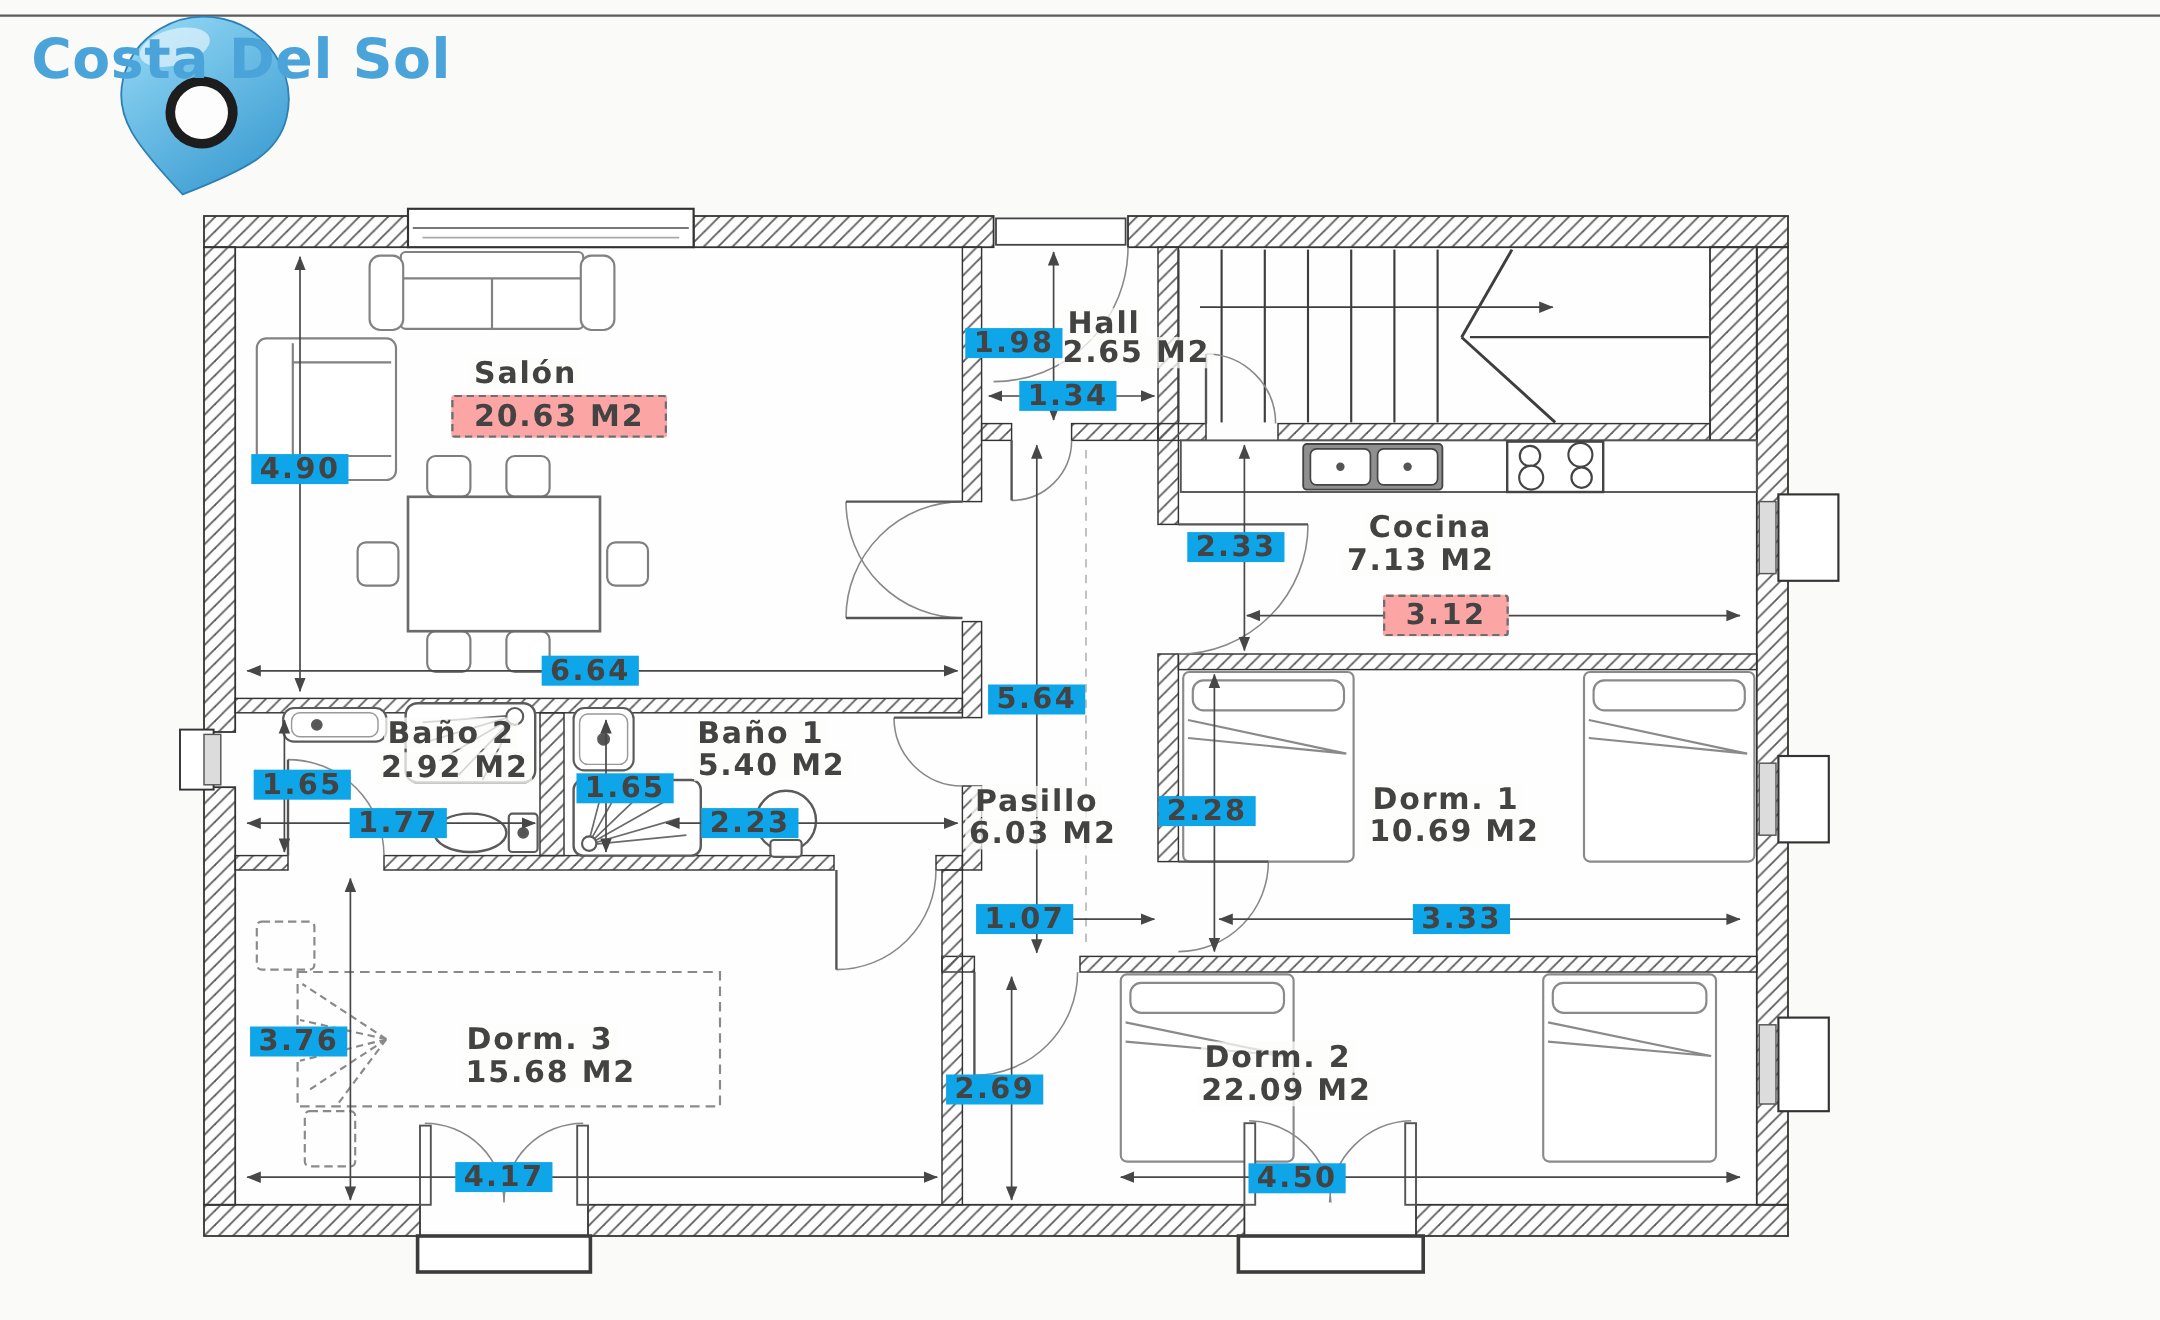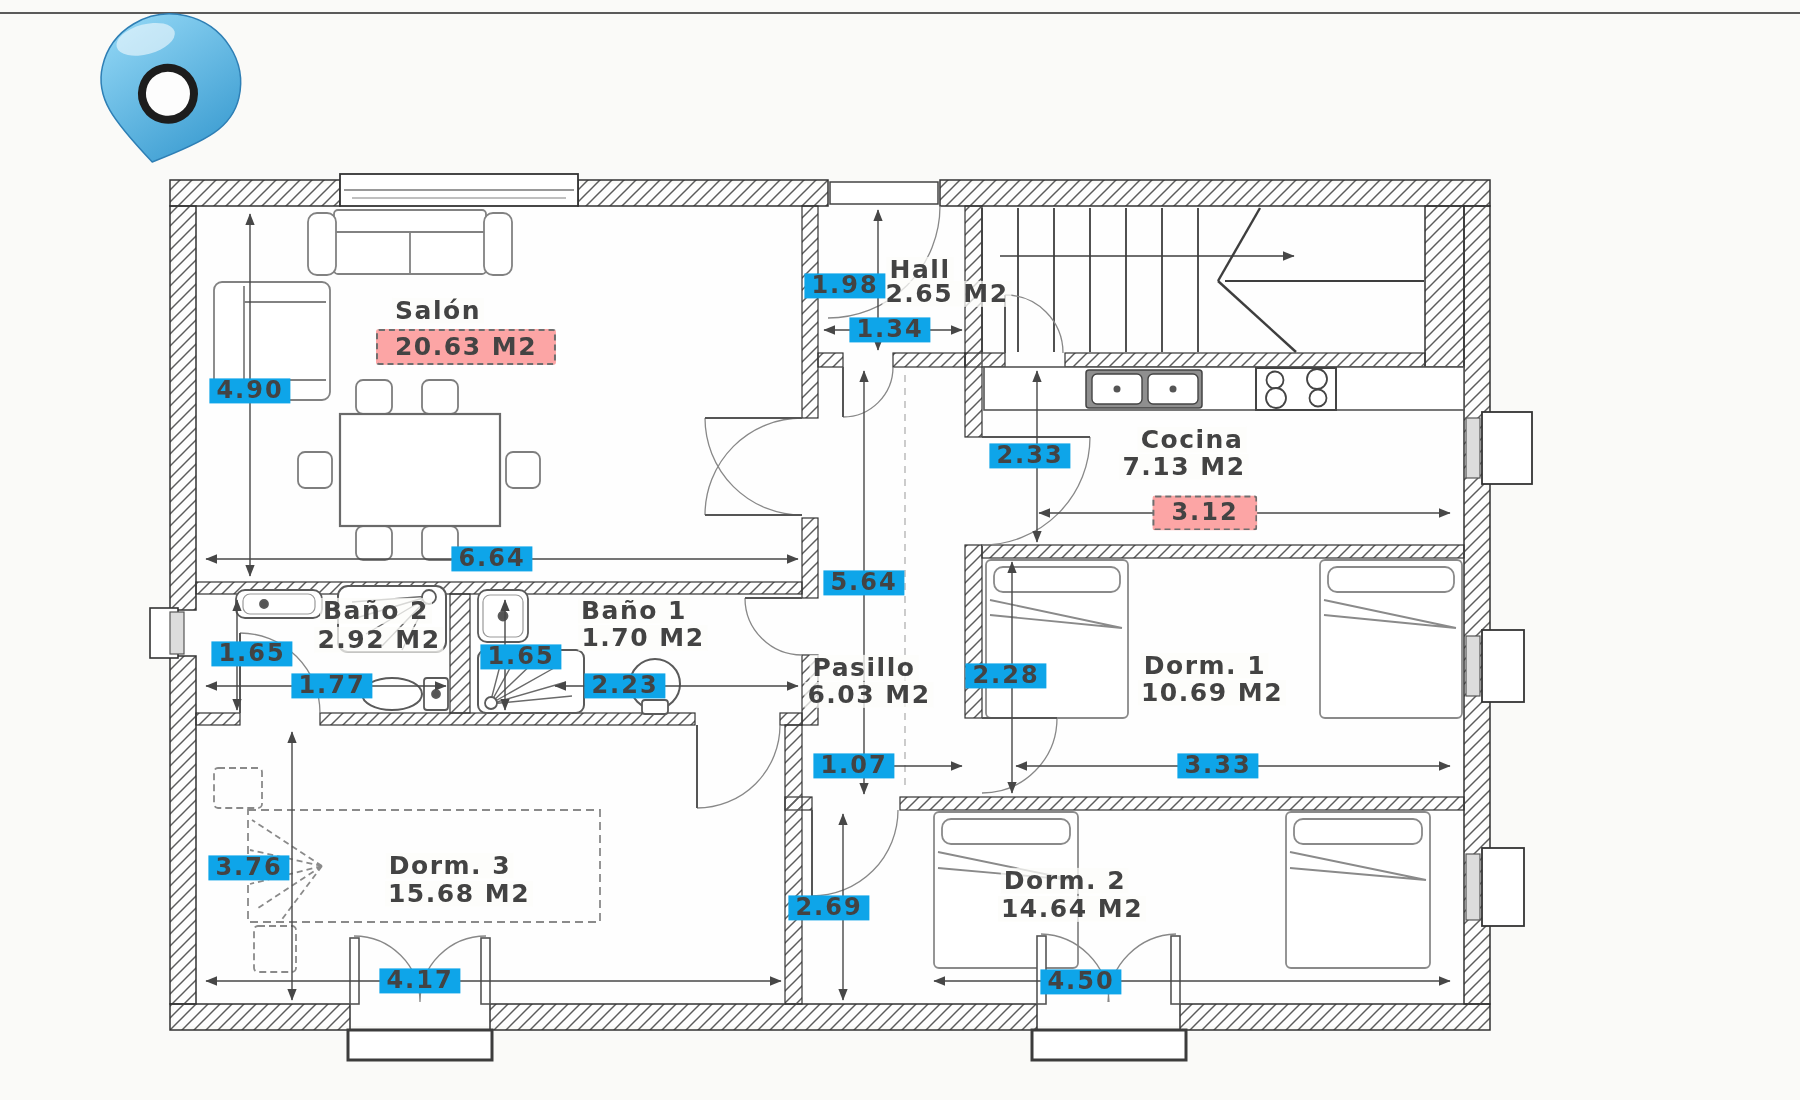--- a/index.html
+++ b/index.html
@@ -254,37 +254,38 @@
     <line x1="555" y1="686" x2="798" y2="686" marker-start="url(#mA)" marker-end="url(#mA)"></line>
     <line x1="1012" y1="562" x2="1012" y2="793" marker-start="url(#mA)" marker-end="url(#mA)"></line>
     <line x1="1016" y1="766" x2="1450" y2="766" marker-start="url(#mA)" marker-end="url(#mA)"></line>
     <line x1="292" y1="732" x2="292" y2="1000" marker-start="url(#mA)" marker-end="url(#mA)"></line>
     <line x1="206" y1="981" x2="781" y2="981" marker-start="url(#mA)" marker-end="url(#mA)"></line>
     <line x1="843" y1="814" x2="843" y2="1000" marker-start="url(#mA)" marker-end="url(#mA)"></line>
     <line x1="934" y1="981" x2="1450" y2="981" marker-start="url(#mA)" marker-end="url(#mA)"></line>
   </g>
 </svg>
 
+<div class="brand-title">Costa Del Sol</div>
 
 <div class="lbl room" style="left:438px;top:311px">Salón</div>
 <div class="lbl room boxed" style="left:466px;top:347px">20.63 M2</div>
 <div class="lbl room" style="left:920px;top:270px">Hall</div>
 <div class="lbl room" style="left:947px;top:294px">2.65 M2</div>
 <div class="lbl room" style="left:1192px;top:440px">Cocina</div>
 <div class="lbl room" style="left:1184px;top:467px">7.13 M2</div>
 <div class="lbl room" style="left:376px;top:611px">Baño 2</div>
 <div class="lbl room" style="left:379px;top:640px">2.92 M2</div>
 <div class="lbl room" style="left:634px;top:611px">Baño 1</div>
-<div class="lbl room" style="left:643px;top:638px">1.70 M2</div>
+<div class="lbl room" style="left:643px;top:638px">5.40 M2</div>
 <div class="lbl room" style="left:864px;top:668px">Pasillo</div>
 <div class="lbl room" style="left:869px;top:695px">6.03 M2</div>
 <div class="lbl room" style="left:1205px;top:666px">Dorm. 1</div>
 <div class="lbl room" style="left:1212px;top:693px">10.69 M2</div>
 <div class="lbl room" style="left:1065px;top:881px">Dorm. 2</div>
-<div class="lbl room" style="left:1072px;top:909px">14.64 M2</div>
+<div class="lbl room" style="left:1072px;top:909px">22.09 M2</div>
 <div class="lbl room" style="left:450px;top:866px">Dorm. 3</div>
 <div class="lbl room" style="left:459px;top:894px">15.68 M2</div>
 
 <div class="lbl dim" style="left:250px;top:391px">4.90</div>
 <div class="lbl dim" style="left:492px;top:559px">6.64</div>
 <div class="lbl dim" style="left:845px;top:286px">1.98</div>
 <div class="lbl dim" style="left:890px;top:330px">1.34</div>
 <div class="lbl dim" style="left:1030px;top:456px">2.33</div>
 <div class="lbl dim boxed" style="left:1205px;top:513px">3.12</div>
 <div class="lbl dim" style="left:864px;top:583px">5.64</div>

